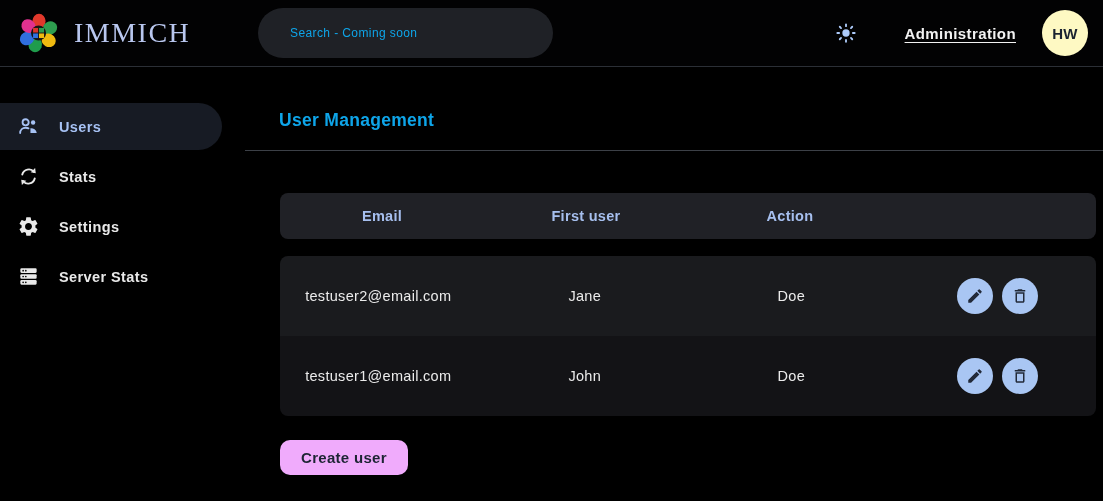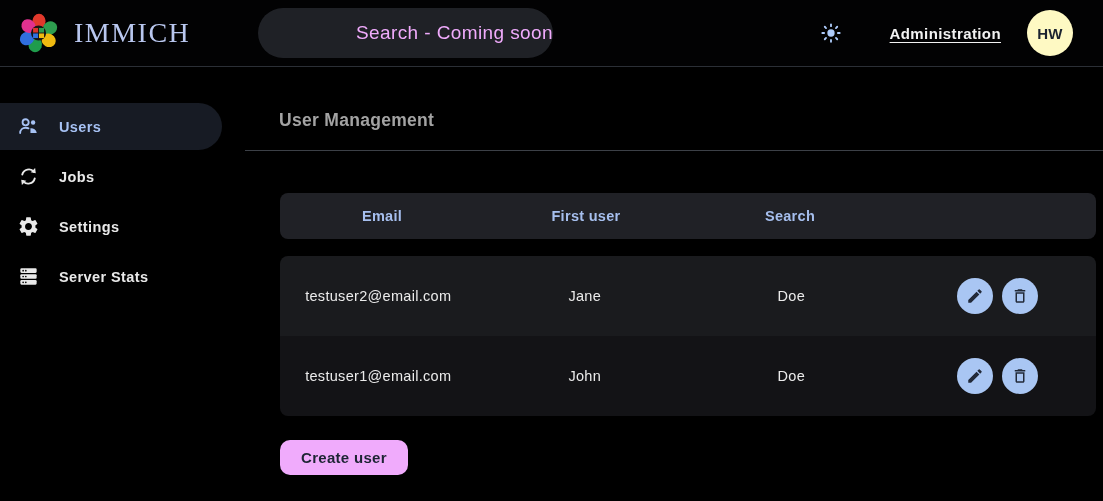--- a/index.html
+++ b/index.html
@@ -8,43 +8,43 @@
     background: #000000;
     font-family: "Liberation Sans", sans-serif;
     color: #e8e8e8;
   }
 
   
   .app-header {
     height: 67px;
     display: flex;
     align-items: center;
-    padding: 0 30px 0 16px;
+    padding: 0 15px 0 16px;
     background: #020203;
     border-bottom: 1px solid #2b2f36;
   }
   .brand { display: flex; align-items: center; gap: 12px; width: 242px; flex: 0 0 auto; }
   .brand-logo { width: 46px; height: 44px; }
   .brand-name {
     font-family: "Liberation Serif", serif;
     font-size: 28px;
     letter-spacing: 1.5px;
     color: #b9c7ef;
     font-weight: 400;
   }
   .search-pill {
     width: 295px; height: 50px;
     border-radius: 25px;
     background: #1f2126;
     border: none;
-    color: #f0abfc;
-    font-size: 19px;
+    color: #0ea5e9;
+    font-size: 12px;
     letter-spacing: 0.4px;
     padding-left: 32px;
-    text-align: right;
+    text-align: left;
     font-family: "Liberation Sans", sans-serif;
     cursor: pointer;
   }
   .header-right {
     margin-left: auto;
     display: flex;
     align-items: center;
   }
   .sun-btn { background: none; border: none; cursor: pointer; display: flex; padding: 4px; }
   .admin-link {
@@ -85,21 +85,21 @@
     font-size: 14.5px;
     letter-spacing: 0.4px;
     cursor: pointer;
     border-radius: 0 25px 25px 0;
   }
   .side-item svg { width: 23px; height: 23px; flex: 0 0 auto; }
   .side-item.active { background: #171b24; color: #a6c1f3; }
 
   .main { flex: 1; }
   .page-title {
-    color: #a3a3a3;
+    color: #0ea5e9;
     font-size: 17.5px;
     font-weight: bold;
     letter-spacing: 0.3px;
     margin: 43px 16px 0 34px;
   }
   .title-divider { border: none; border-top: 1px solid #3c4047; margin-top: 19px; }
 
   
   .table-wrap { margin: 42px 0 0 35px; width: 816px; }
   .thead {
@@ -217,21 +217,21 @@
 
     <div class="side-item">
       <svg viewBox="0 0 24 24">
         <g stroke="#e9e9e9" stroke-width="2" fill="none" stroke-linecap="round">
           <path d="M5.5 10 A 7 7 0 0 1 17.8 7.3"></path>
           <path d="M18.5 14 A 7 7 0 0 1 6.2 16.7"></path>
         </g>
         <path fill="#e9e9e9" d="M18.9 3.2 l0.7 5.4 -5.3-1 z"></path>
         <path fill="#e9e9e9" d="M5.1 20.8 l-0.7-5.4 5.3 1 z"></path>
       </svg>
-      <span>Jobs</span>
+      <span>Stats</span>
     </div>
 
     <div class="side-item">
       <svg viewBox="0 0 24 24">
         <path fill="#e9e9e9" d="M19.14 12.94c.04-.3.06-.61.06-.94s-.02-.64-.07-.94l2.03-1.58a.49.49 0 0 0 .12-.61l-1.92-3.32a.49.49 0 0 0-.59-.22l-2.39.96c-.5-.38-1.03-.7-1.62-.94l-.36-2.54a.48.48 0 0 0-.48-.41h-3.84c-.24 0-.43.17-.47.41l-.36 2.54c-.59.24-1.13.57-1.62.94l-2.39-.96a.49.49 0 0 0-.59.22L2.74 8.87c-.12.21-.08.47.12.61l2.03 1.58c-.05.3-.09.63-.09.94s.02.64.07.94l-2.03 1.58a.49.49 0 0 0-.12.61l1.92 3.32c.12.22.37.29.59.22l2.39-.96c.5.38 1.03.7 1.62.94l.36 2.54c.05.24.24.41.48.41h3.84c.24 0 .44-.17.47-.41l.36-2.54c.59-.24 1.13-.56 1.62-.94l2.39.96c.22.08.47 0 .59-.22l1.92-3.32a.49.49 0 0 0-.12-.61l-2.01-1.58zM12 15.6A3.6 3.6 0 0 1 8.4 12c0-1.98 1.62-3.6 3.6-3.6s3.6 1.62 3.6 3.6-1.62 3.6-3.6 3.6z"></path>
       </svg>
       <span>Settings</span>
     </div>
 
     <div class="side-item">
@@ -255,21 +255,21 @@
   </nav>
 
   <main class="main">
     <h1 class="page-title">User Management</h1>
     <hr class="title-divider">
 
     <div class="table-wrap">
       <div class="thead">
         <span>Email</span>
         <span>First user</span>
-        <span>Search</span>
+        <span>Action</span>
       </div>
 
       <div class="tbody">
         <div class="trow odd">
           <span>testuser2@email.com</span>
           <span>Jane</span>
           <span>Doe</span>
           <span class="action-cell">
             <button class="icon-btn">
               <svg viewBox="0 0 24 24">

